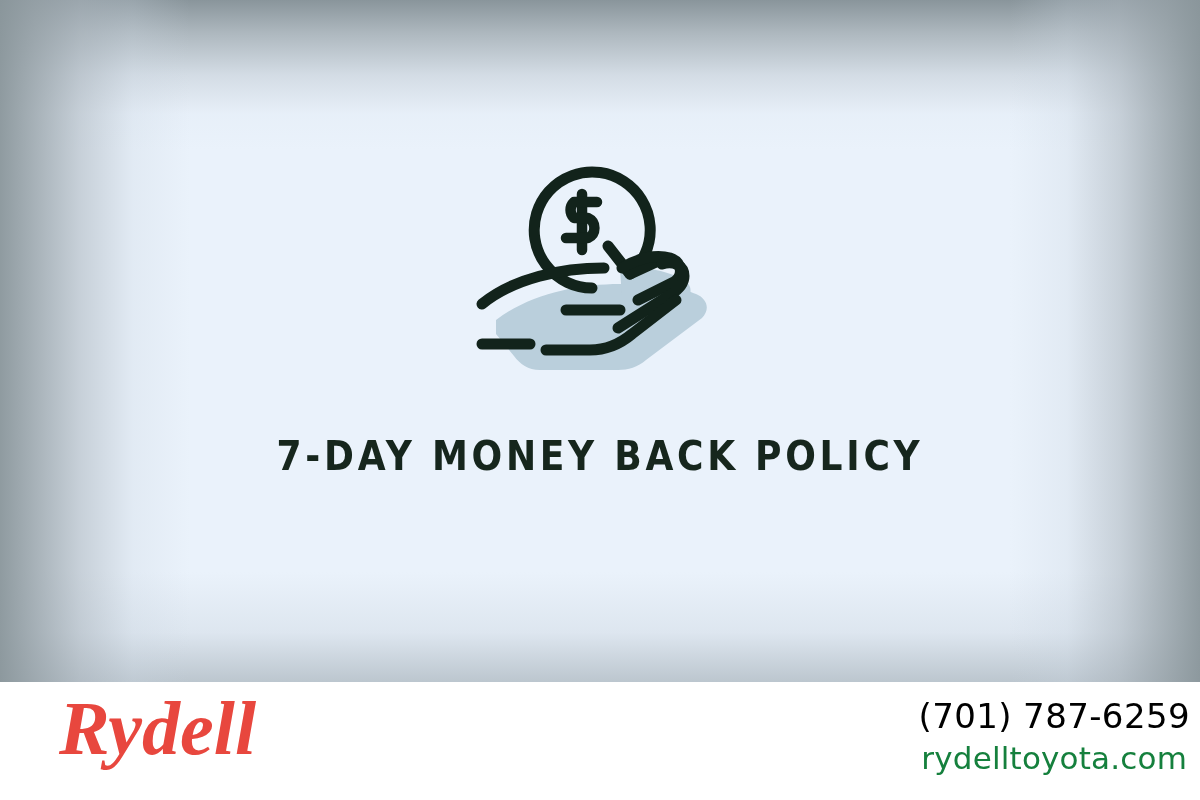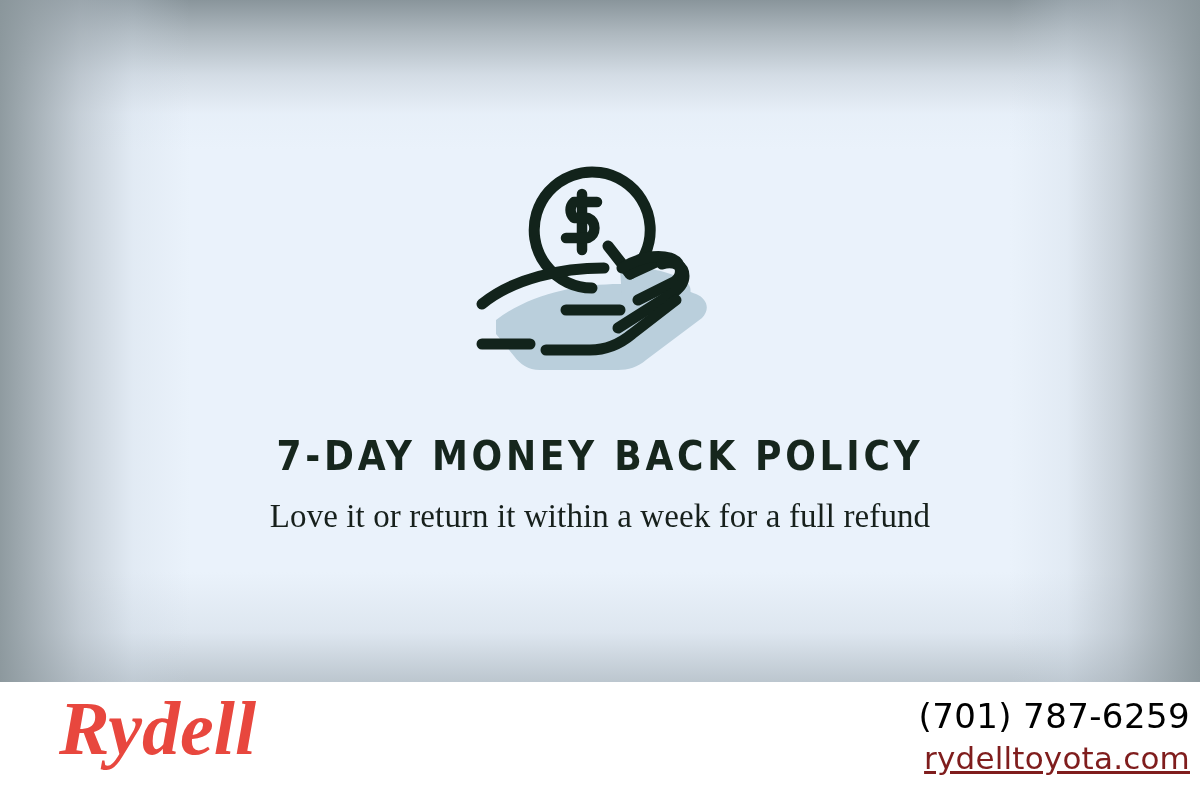--- a/index.html
+++ b/index.html
@@ -138,38 +138,37 @@
     width: 260px;
     height: 90px;
     line-height: 0;
   }
   .logo svg { display: block; }
 
   .contact {
     position: absolute;
     right: 58px;
     top: 694px;
-    text-align: right;
+    text-align: center;
   }
   .phone {
     font-family: "DejaVu Sans", sans-serif;
     font-size: 34px;
     line-height: 44px;
     color: #000000;
     letter-spacing: 0.4px;
     white-space: nowrap;
   }
   .website {
     font-family: "DejaVu Sans", sans-serif;
     font-size: 31px;
     line-height: 40px;
-    color: #7f1d1d;
+    color: #15803d;
     letter-spacing: 0.2px;
     white-space: nowrap;
-    text-decoration: underline;
   }
 </style>
 </head>
 <body>
 
 <div class="ad-card">
 
   <div class="panel">
     <div class="panel-vignette-top"></div>
     <div class="panel-vignette-bottom"></div>
@@ -233,21 +232,20 @@
         <path d="M76 202
                  L120 202
                  C136 202 150 196 162 186
                  L206 152"></path>
       </g>
     </svg>
   </div>
 
   <div class="headline">7-DAY MONEY BACK POLICY</div>
 
-  <div class="subline">Love it or return it within a week for a full refund</div>
 
   <div class="footer"></div>
 
   <div class="logo">
     <svg width="260" height="90" viewBox="0 0 260 90" xmlns="http://www.w3.org/2000/svg">
       <text x="4" y="66" font-family="'Liberation Serif','DejaVu Serif',serif" font-size="76" font-style="italic" font-weight="bold" fill="#E8473E">Rydell</text>
     </svg>
   </div>
 
   <div class="contact">

